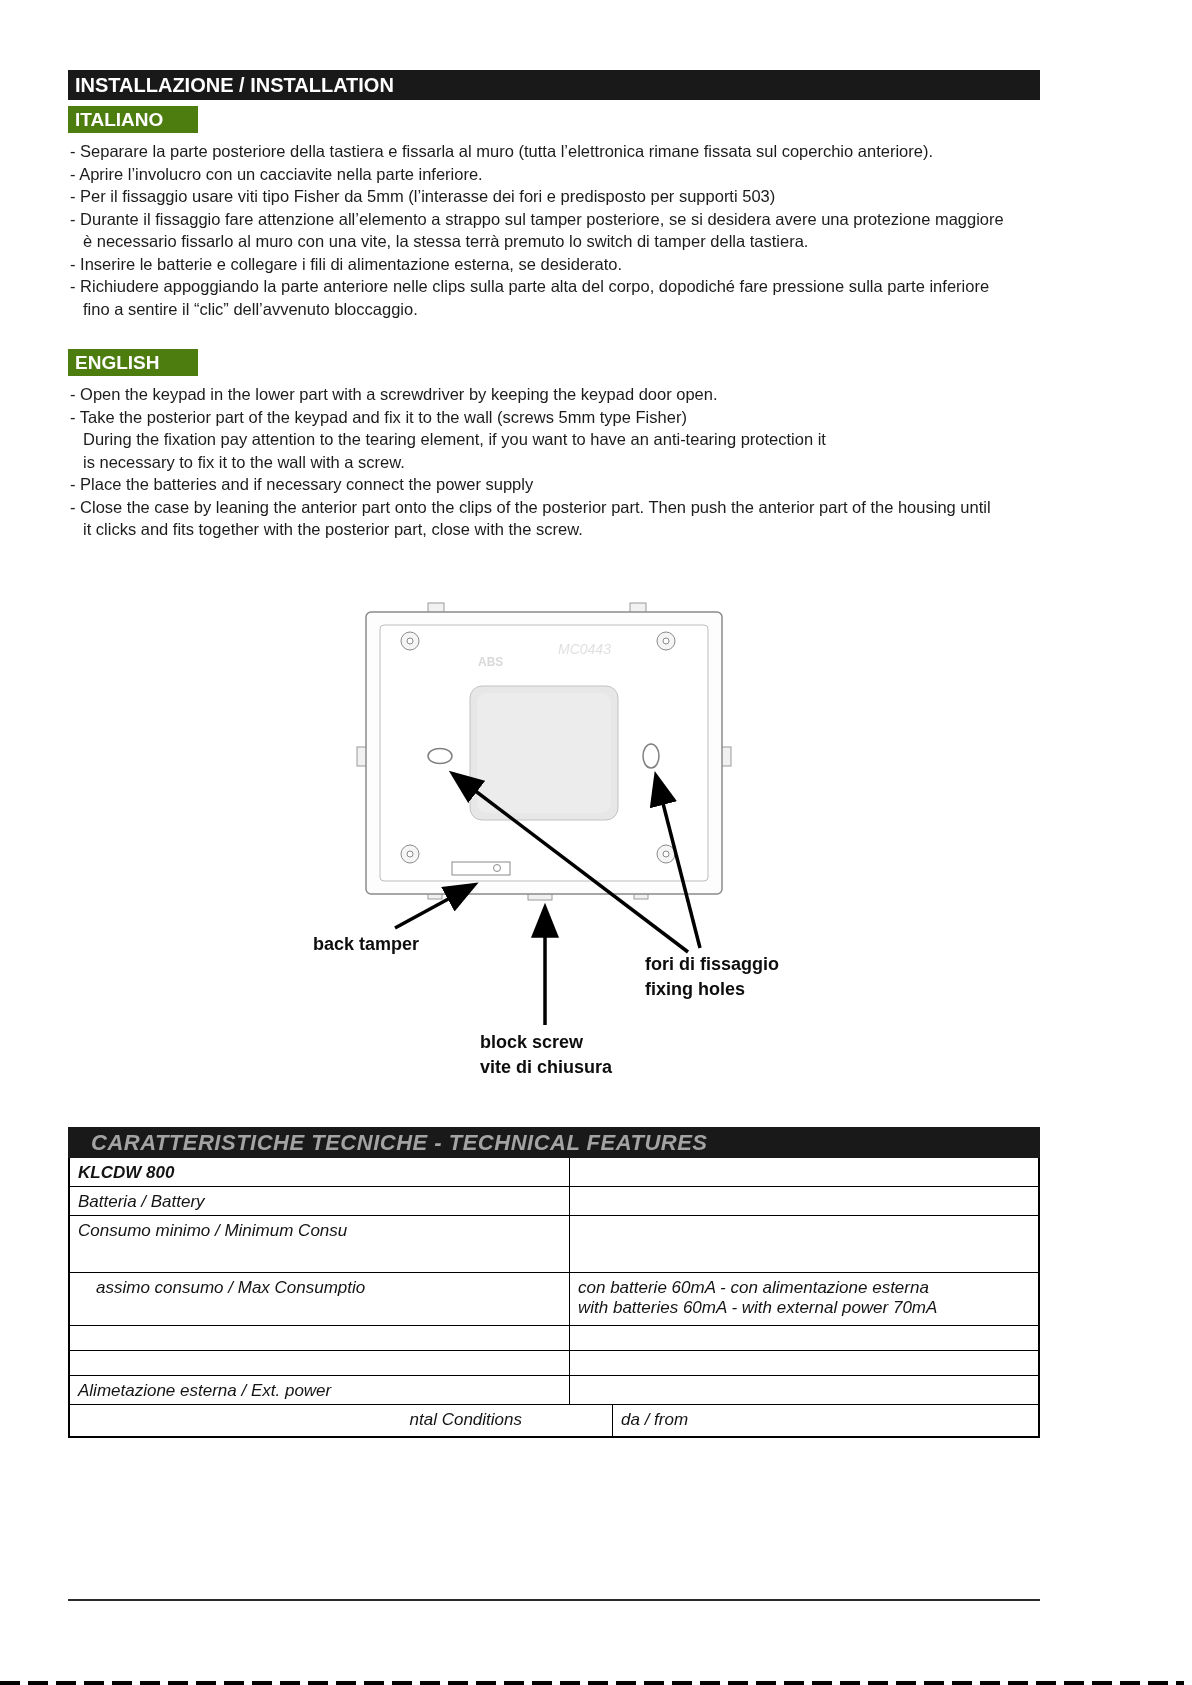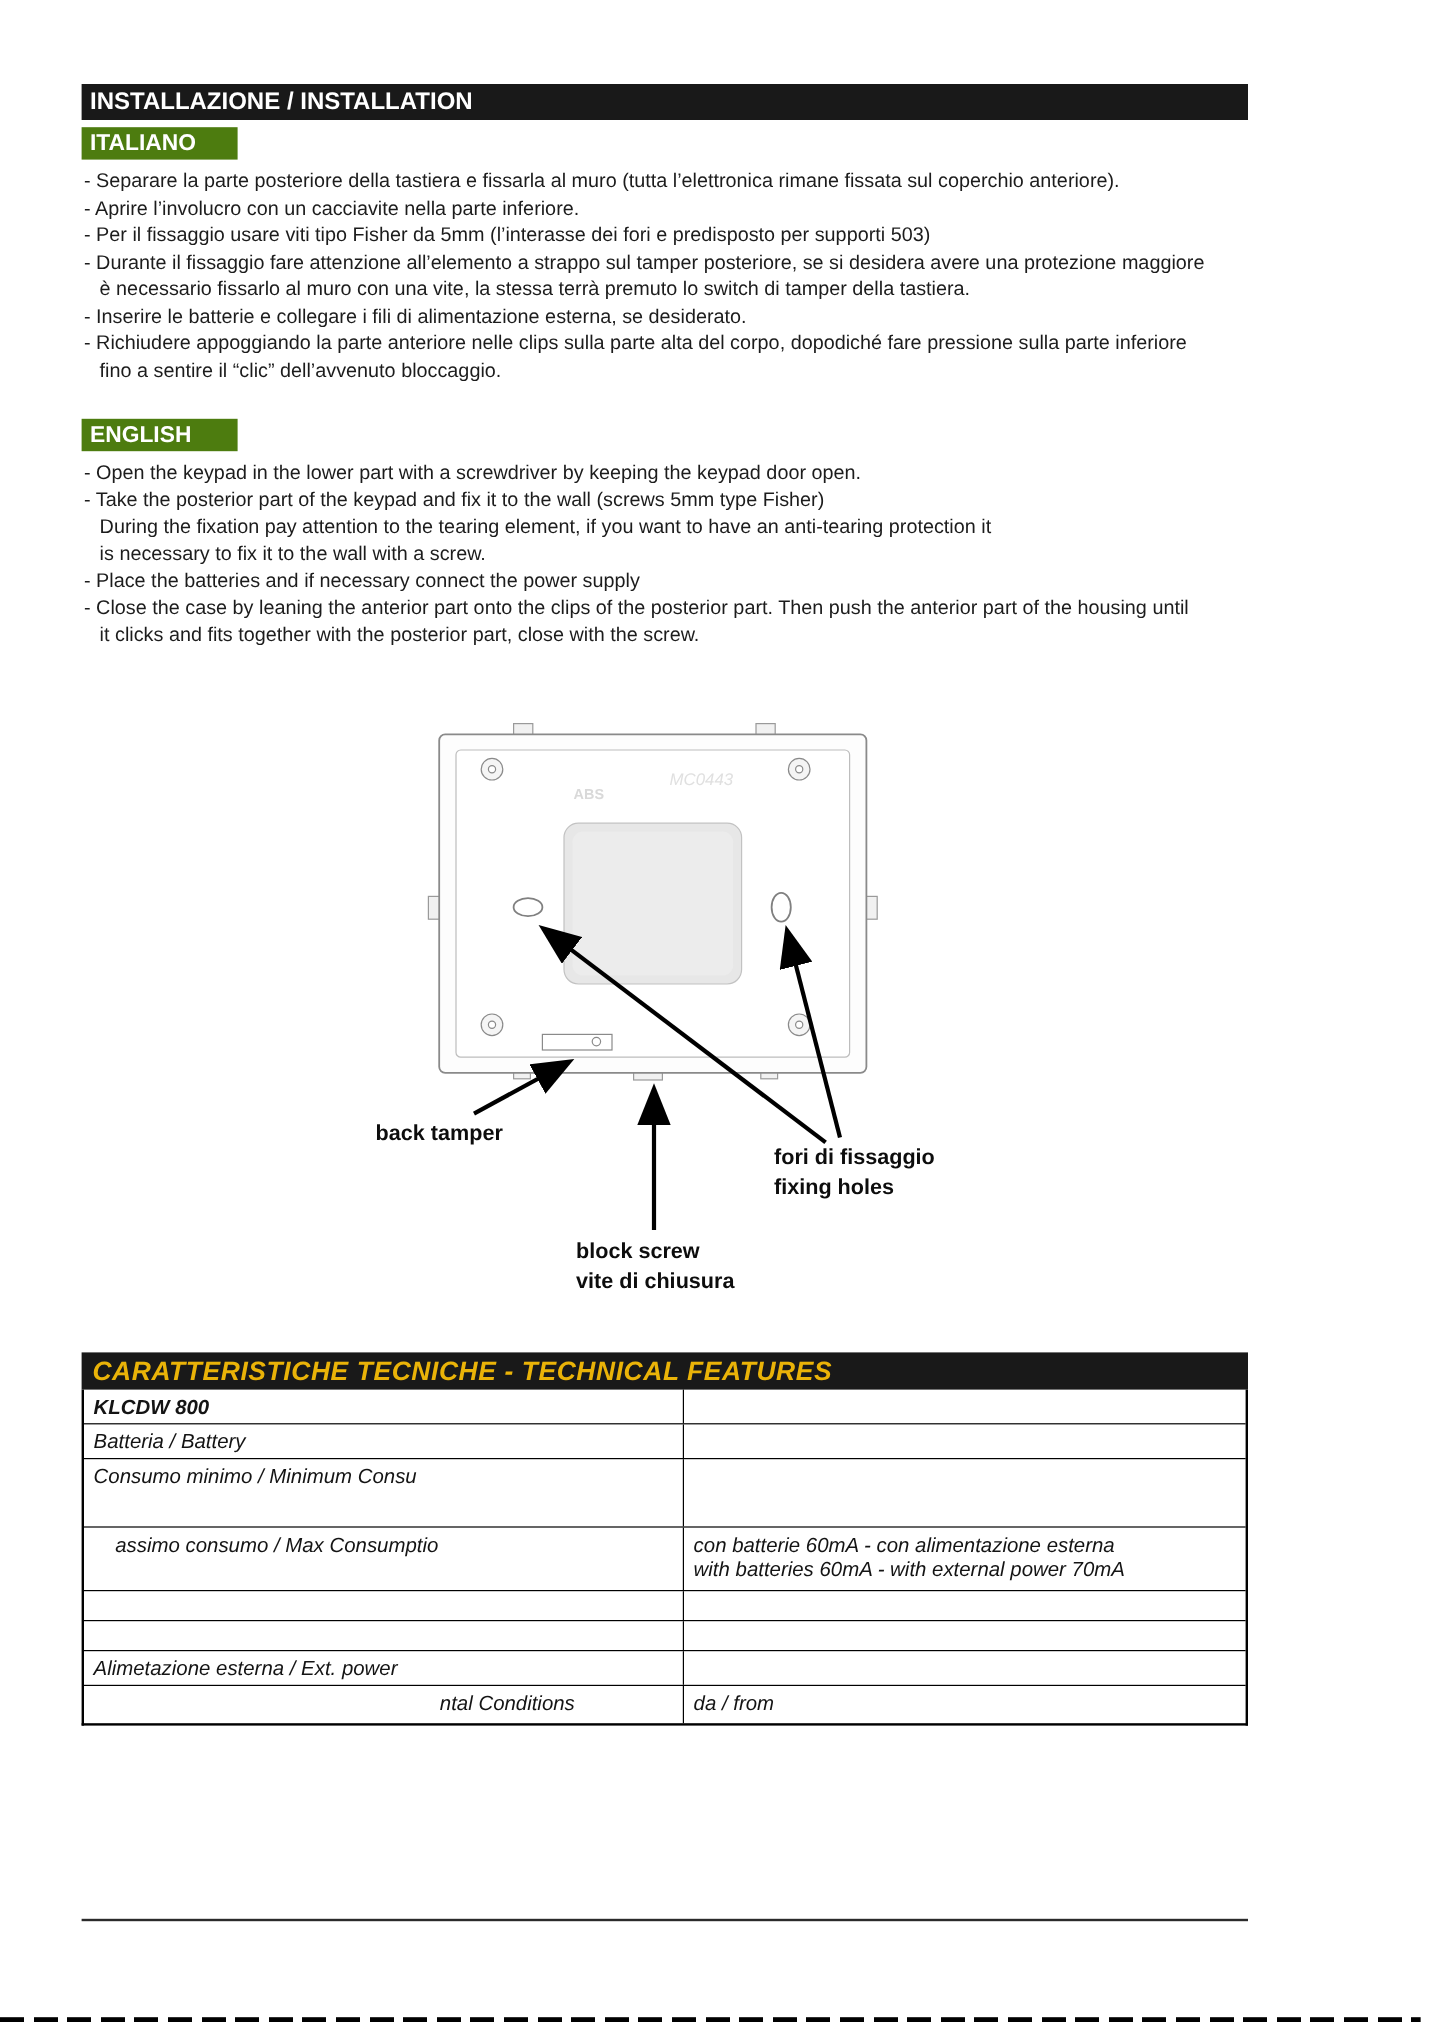--- a/index.html
+++ b/index.html
@@ -21,25 +21,25 @@
   
   .diagram{position:absolute;left:300px;top:600px;width:540px;height:485px;}
   .diagram svg{position:absolute;left:0;top:0;}
   .diag-label{position:absolute;font-weight:bold;font-size:18px;color:#0d0d0d;line-height:25px;}
   #lbl-backtamper{left:13px;top:332px;}
   #lbl-fori{left:345px;top:352px;}
   #lbl-block{left:180px;top:430px;}
 
   
   .tech-table{position:absolute;left:68px;top:1127px;width:972px;box-sizing:border-box;}
-  .tt-title{background:#191919;color:#eab308;font-weight:bold;font-style:italic;font-size:22px;
-            height:31px;line-height:31px;padding-left:9px;letter-spacing:0.5px;}
+  .tt-title{background:#191919;color:#a3a3a3;font-weight:bold;font-style:italic;font-size:22px;
+            height:31px;line-height:31px;padding-left:23px;letter-spacing:0.5px;}
   .tt-grid{border:2px solid #000;border-top:none;}
   .tt-row{display:grid;grid-template-columns:500px 1fr;border-bottom:1px solid #000;box-sizing:border-box;}
-  .tt-row:last-child{border-bottom:none;}
+  .tt-row:last-child{border-bottom:none;margin-left:43px;}
   .cl,.cr{font-style:italic;font-size:17px;line-height:20px;padding:5px 8px 2px 8px;box-sizing:border-box;color:#141414;}
   .cl{border-right:1px solid #000;}
   .r1,.r2,.r7,.r8{min-height:29px;gap:36px;}
   .r3{min-height:57px;}
   .r4{min-height:53px;}
   .r5,.r6{min-height:25px;}
   .r9{min-height:31px;}
   .cl.bold{font-weight:bold;}
   .r3 .cr{display:flex;align-items:flex-end;padding-bottom:5px;}
   .r4 .cl{padding-left:26px;}

